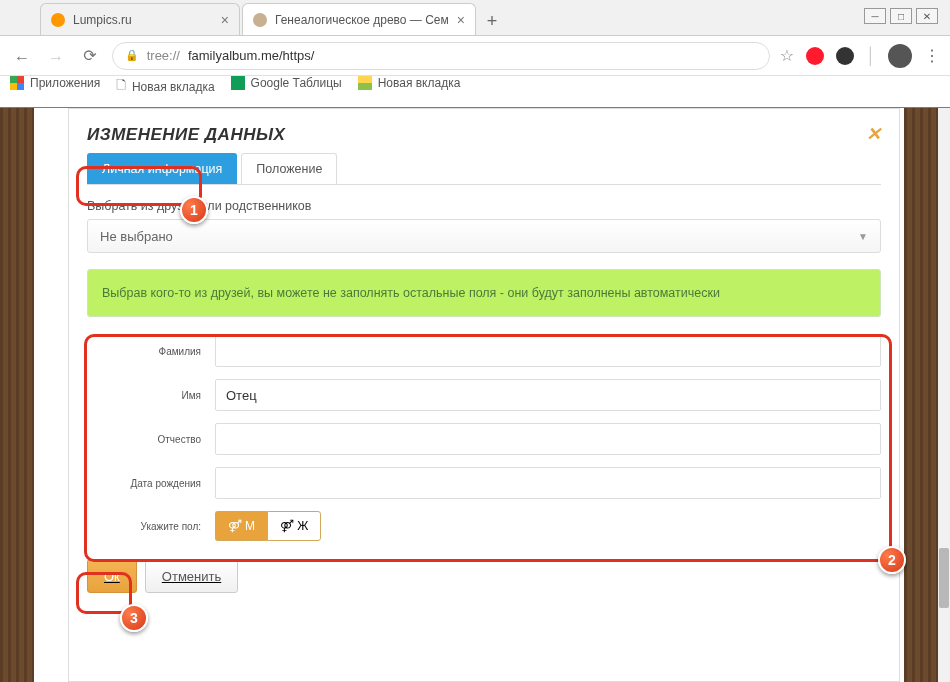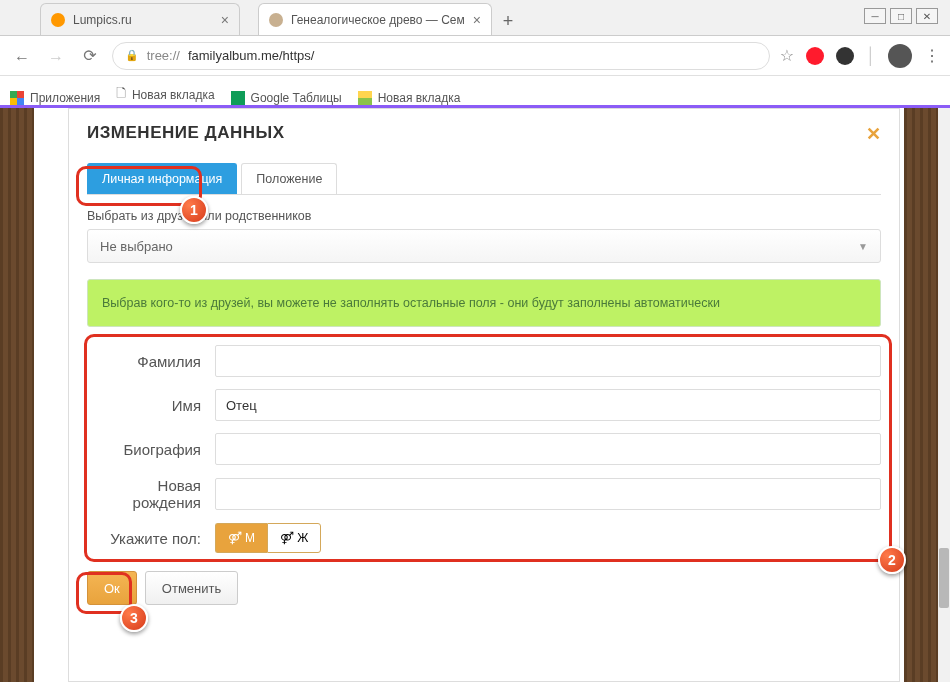--- a/index.html
+++ b/index.html
@@ -5,77 +5,77 @@
 * { box-sizing: border-box; margin: 0; padding: 0; }
 body { font-family: Arial, sans-serif; background: #fff; width: 950px; height: 682px; overflow: hidden; position: relative; }
 
 
 .window-controls { position: absolute; top: 8px; right: 12px; display: flex; gap: 4px; }
 .win-btn { width: 22px; height: 16px; border: 1px solid #999; background: #f5f5f5; display: flex; align-items: center; justify-content: center; font-size: 10px; color: #555; }
 
 
 .tab-bar { height: 36px; background: #f1f1f1; display: flex; align-items: flex-end; padding-left: 40px; border-bottom: 1px solid #ccc; }
 .browser-tab { height: 32px; background: #f1f1f1; border: 1px solid #ccc; border-bottom: none; border-radius: 6px 6px 0 0; padding: 0 10px; display: flex; align-items: center; gap: 8px; font-size: 12px; color: #555; margin-right: 2px; min-width: 200px; position: relative; }
-.browser-tab.active { background: #fff; margin-left: 16px; }
+.browser-tab.active { background: #fff; }
 .tab-favicon { width: 14px; height: 14px; border-radius: 50%; }
 .tab-favicon.orange { background: #ff9800; }
 .tab-favicon.brown { background: #c8b090; }
 .tab-close { margin-left: auto; color: #777; font-size: 14px; }
 .new-tab { width: 28px; height: 28px; display: flex; align-items: center; justify-content: center; color: #666; font-size: 18px; }
 
 
 .addr-bar { height: 40px; display: flex; align-items: center; padding: 0 10px; gap: 10px; border-bottom: 1px solid #e0e0e0; }
 .nav-btn { width: 24px; height: 24px; display: flex; align-items: center; justify-content: center; color: #777; font-size: 16px; }
 .nav-btn.disabled { color: #ccc; }
 .url-box { flex: 1; height: 28px; border: 1px solid #ddd; border-radius: 14px; display: flex; align-items: center; padding: 0 12px; gap: 8px; font-size: 13px; color: #333; }
 .lock { color: #5a5a5a; font-size: 11px; }
 .url-proto { color: #888; }
 .ext-icons { display: flex; gap: 12px; align-items: center; }
 .ext-icon { width: 18px; height: 18px; border-radius: 50%; }
 .avatar { width: 24px; height: 24px; border-radius: 50%; background: #555; }
 
 
-.bookmarks { height: 32px; display: flex; align-items: flex-end; padding: 0 10px; gap: 16px; font-size: 12px; color: #555; border-bottom: 3px solid #8b5cf6; }
+.bookmarks { height: 32px; display: flex; align-items: flex-start; padding: 0 10px; gap: 16px; font-size: 12px; color: #555; border-bottom: 1px solid #8b5cf6; }
 .bk-item { display: flex; align-items: center; gap: 6px; }
 .bk-icon { width: 14px; height: 14px; }
 
 
 .page { position: relative; height: calc(682px - 36px - 40px - 32px); }
 .wood-left, .wood-right { position: absolute; top: 0; bottom: 0; width: 34px; background: repeating-linear-gradient(90deg, #5a3d24 0 3px, #6b4a2e 3px 8px); }
 .wood-left { left: 0; }
 .wood-right { right: 12px; }
 .scrollbar { position: absolute; right: 0; top: 0; bottom: 0; width: 12px; background: #f1f1f1; }
 .scroll-thumb { position: absolute; right: 1px; top: 440px; width: 10px; height: 60px; background: #b8b8b8; border-radius: 2px; }
 
 .modal { position: absolute; left: 68px; right: 50px; top: 0; bottom: 0; background: #fff; padding: 14px 18px 0 18px; border: 1px solid #ddd; }
-.modal-header { display: flex; justify-content: space-between; align-items: flex-start; margin-bottom: 18px; }
+.modal-header { display: flex; justify-content: space-between; align-items: flex-end; margin-bottom: 8px; font-style: italic; }
 .modal-title { font-size: 17px; font-weight: bold; color: #333; letter-spacing: 0.5px; }
 .modal-close { color: #e8a33d; font-size: 18px; font-weight: bold; }
 
 .tabs { display: flex; border-bottom: 1px solid #ddd; margin-bottom: 14px; }
 .tab { padding: 8px 14px; border: 1px solid #ddd; border-bottom: none; background: #fff; font-size: 12.5px; color: #555; margin-right: 4px; border-radius: 3px 3px 0 0; }
 .tab.active { background: #2d9ee0; color: #fff; border-color: #2d9ee0; }
 
 .form-label-top { font-size: 12.5px; color: #555; margin-bottom: 6px; }
 .select-box { height: 34px; border: 1px solid #ddd; background: linear-gradient(#fff, #f5f5f5); display: flex; align-items: center; padding: 0 12px; font-size: 13px; color: #666; position: relative; border-radius: 3px; text-align: right; }
 .select-caret { position: absolute; right: 12px; color: #999; font-size: 10px; }
 
 .info-box { margin-top: 16px; padding: 16px 14px; background: #bef264; border: 1px solid #cde5bd; color: #4a7a3a; font-size: 12.5px; border-radius: 3px; }
 
 .form-area { margin-top: 18px; }
 .form-row { display: flex; align-items: center; margin-bottom: 12px; }
-.form-row label { width: 128px; text-align: right; padding-right: 14px; font-size: 15px; color: #555; }
+.form-row label { width: 128px; text-align: right; padding-right: 14px; font-size: 10px; color: #555; }
 .form-input { flex: 1; height: 32px; border: 1px solid #ddd; padding: 0 10px; font-size: 13px; color: #333; border-radius: 2px; }
 .gender-group { display: flex; }
 .gender-btn { height: 30px; padding: 0 12px; border: 1px solid #d4a85a; background: #fff; font-size: 12px; display: flex; align-items: center; gap: 3px; }
 .gender-btn.active { background: #e8a33d; color: #fff; }
 .gender-btn:first-child { border-radius: 3px 0 0 3px; border-right: none; }
 .gender-btn:last-child { border-radius: 0 3px 3px 0; }
 
-.modal-footer { display: flex; gap: 8px; margin-top: 18px; padding-top: 0; }
+.modal-footer { display: flex; gap: 8px; margin-top: 18px; padding-top: 0; text-decoration: underline; }
 .btn { height: 34px; padding: 0 16px; border: 1px solid #ccc; font-size: 13px; border-radius: 3px; background: linear-gradient(#fff, #f0f0f0); color: #555; display: flex; align-items: center; }
 .btn.primary { background: linear-gradient(#f5b553, #e8a33d); border-color: #d4923a; color: #fff; }
 
 
 .ann-box { position: absolute; border: 3px solid #e03020; border-radius: 10px; pointer-events: none; }
 .ann-badge { position: absolute; width: 28px; height: 28px; border-radius: 50%; background: radial-gradient(circle at 30% 30%, #ff7a4a, #d63a1a); border: 2px solid #fff; box-shadow: 0 2px 4px rgba(0,0,0,0.4); color: #fff; font-weight: bold; font-size: 14px; display: flex; align-items: center; justify-content: center; pointer-events: none; }
 </style>
 </head>
 <body>
 
@@ -166,25 +166,25 @@
     <div class="form-area">
       <div class="form-row">
         <label>Фамилия</label>
         <input class="form-input" value="" style="">
       </div>
       <div class="form-row">
         <label>Имя</label>
         <input class="form-input" value="Отец" style="">
       </div>
       <div class="form-row">
-        <label>Биография</label>
+        <label>Отчество</label>
         <input class="form-input" value="" style="">
       </div>
       <div class="form-row">
-        <label>Новая рождения</label>
+        <label>Дата рождения</label>
         <input class="form-input" value="" style="">
       </div>
       <div class="form-row">
         <label>Укажите пол:</label>
         <div class="gender-group">
           <div class="gender-btn active">
               <span>⚤</span>
               <span>М</span>
             </div>
           <div class="gender-btn">

